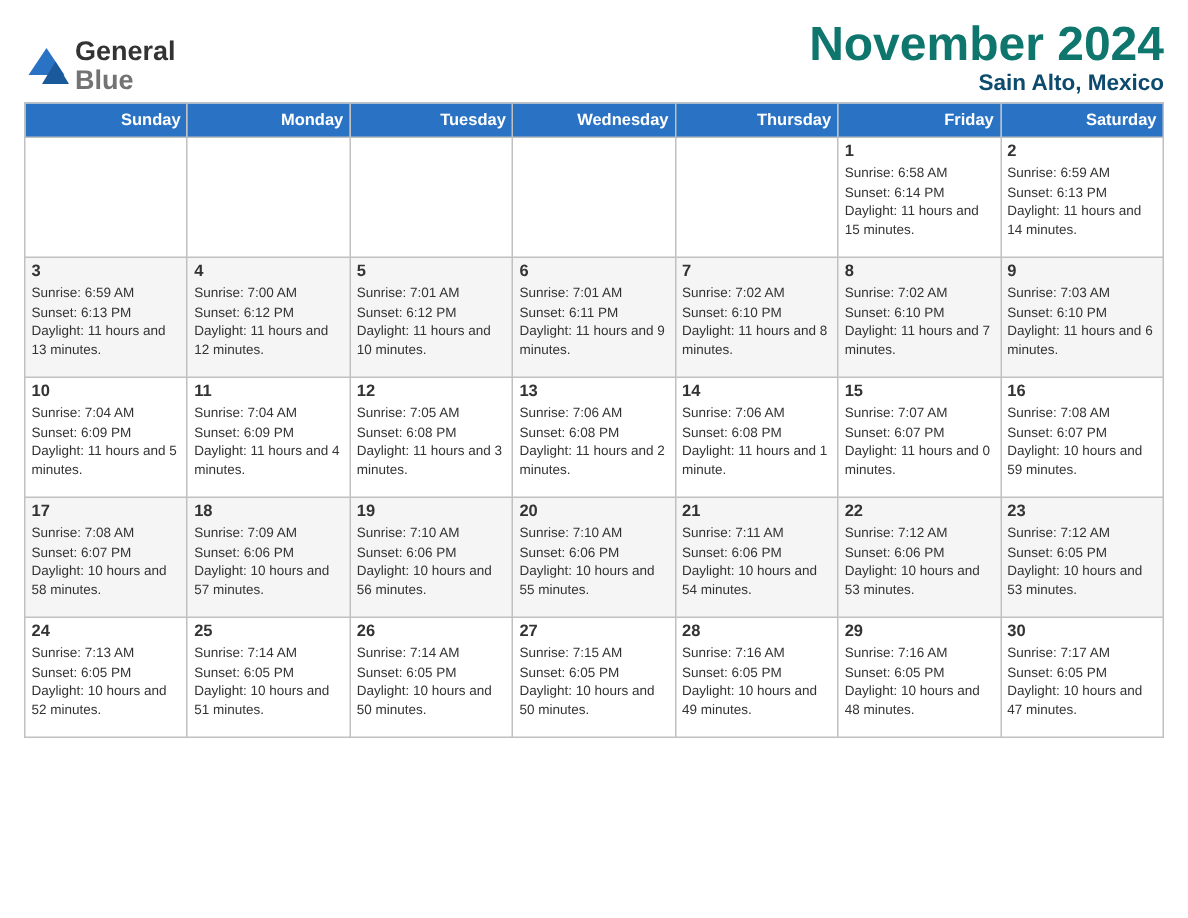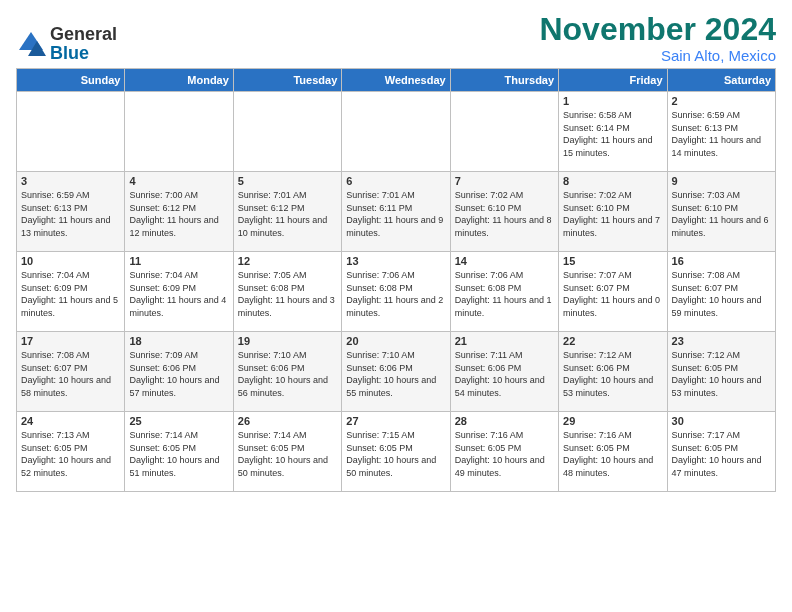--- a/index.html
+++ b/index.html
@@ -24,37 +24,38 @@
       display: flex;
       align-items: center;
       gap: 4px;
     }
     .logo-text {
       font-size: 18px;
       font-weight: bold;
       color: #333;
       line-height: 1.1;
     }
-    .logo-text .blue { color: #0369a1; }
+    .logo-text .blue { color: #737373; }
     .logo-icon {
       width: 30px;
       height: 30px;
     }
     .title-block {
       text-align: right;
     }
     .month-title {
       font-size: 32px;
       font-weight: bold;
       color: #0f766e;
       line-height: 1.1;
     }
     .subtitle {
       font-size: 15px;
-      color: #3b82f6;
+      color: #0c4a6e;
+      font-weight: bold;
     }
     table {
       width: 100%;
       border-collapse: collapse;
       table-layout: fixed;
     }
     thead tr th {
       background: #2a72c3;
       color: #fff;
       font-size: 11px;

